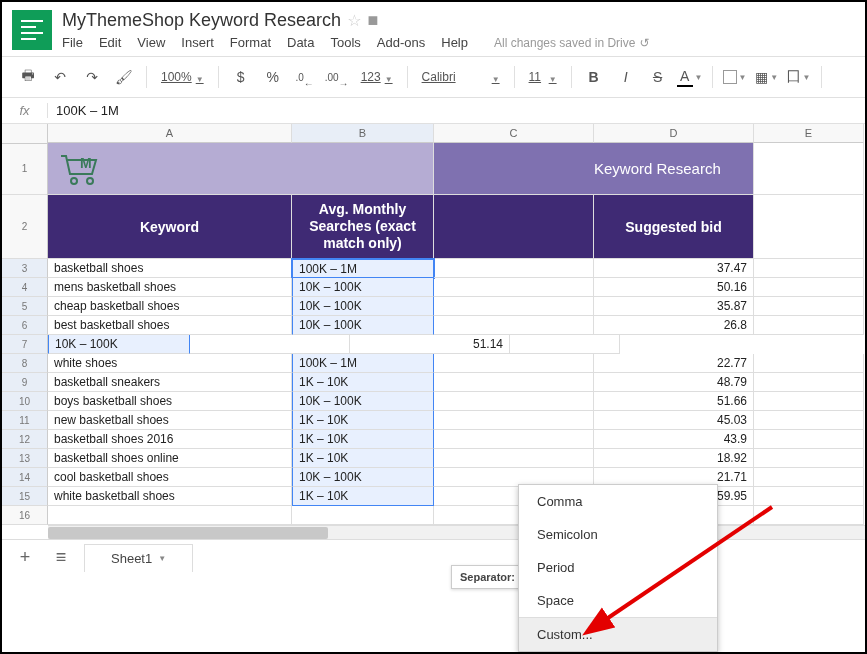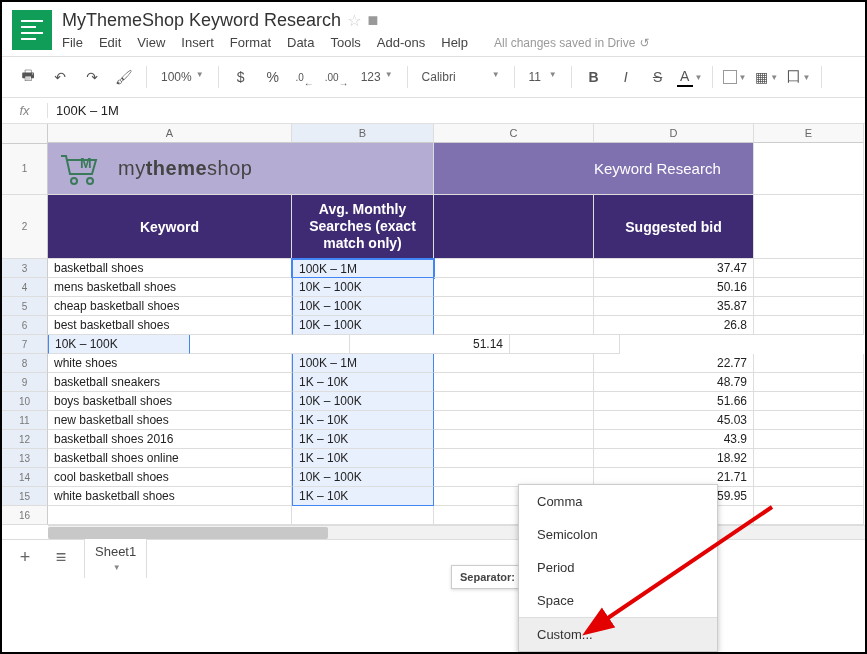--- a/index.html
+++ b/index.html
@@ -12,21 +12,21 @@
 .title-row { display: flex; align-items: center; gap: 6px; }
 .doc-title { font-size: 18px; color: #333; }
 .star { color: #ccc; font-size: 16px; }
 .folder { color: #999; font-size: 18px; }
 .menus { display: flex; gap: 16px; margin-top: 4px; font-size: 13px; color: #444; align-items: center; }
 .menus span { cursor: pointer; }
 .save-status { color: #999; font-size: 12px; margin-left: 10px; display: flex; align-items: center; gap: 4px; }
 .toolbar { border-top: 1px solid #e0e0e0; border-bottom: 1px solid #e0e0e0; padding: 6px 12px; display: flex; align-items: center; gap: 4px; margin-top: 6px; }
 .tb-btn { width: 28px; height: 28px; display: flex; align-items: center; justify-content: center; color: #555; border-radius: 2px; cursor: pointer; font-size: 14px; }
 .tb-sep { width: 1px; height: 22px; background: #e0e0e0; margin: 0 4px; }
-.tb-text { padding: 0 6px; color: #555; font-size: 12px; display: flex; align-items: flex-start; gap: 2px; }
+.tb-text { padding: 0 6px; color: #555; font-size: 12px; display: flex; align-items: flex-end; gap: 2px; text-decoration: underline; }
 .caret { font-size: 8px; color: #888; margin-left: 2px; }
 .fx-bar { display: flex; align-items: center; border-bottom: 1px solid #e0e0e0; height: 26px; }
 .fx-label { width: 46px; text-align: center; font-style: italic; color: #888; border-right: 1px solid #e0e0e0; font-size: 13px; }
 .fx-val { padding-left: 8px; font-size: 13px; color: #222; }
 .sheet { position: relative; overflow: hidden; }
 .col-headers { display: flex; margin-left: 46px; }
 .col-h { border-right: 1px solid #ddd; border-bottom: 1px solid #ccc; text-align: center; font-size: 11px; color: #666; padding: 3px 0; background: #f8f8f8; }
 .col-h.sel { background: #e8eef7; }
 .row { display: flex; }
 .row-h { width: 46px; border-right: 1px solid #ccc; border-bottom: 1px solid #ddd; text-align: center; font-size: 10px; color: #777; background: #f8f8f8; display: flex; align-items: center; justify-content: center; }
@@ -45,21 +45,21 @@
 .data-row .cD { justify-content: flex-end; }
 .active-cell { outline: 2px solid #4285f4; outline-offset: -1px; }
 .sel-range-top { border-top: 1px solid #4285f4 !important; }
 .sel-range-left { border-left: 1px solid #4285f4; }
 .sel-range-right { border-right: 1px solid #4285f4 !important; }
 .sel-range-bottom { border-bottom: 1px solid #4285f4 !important; }
 .hscroll { height: 14px; border-top: 1px solid #ddd; background: #f1f1f1; margin-left: 46px; position: relative; }
 .hscroll-thumb { position: absolute; left: 0; top: 1px; height: 12px; width: 280px; background: #c8c8c8; border-radius: 2px; }
 .tabs { display: flex; align-items: center; border-top: 1px solid #ddd; height: 36px; padding: 0 10px; gap: 10px; }
 .tab-btn { width: 26px; height: 26px; display: flex; align-items: center; justify-content: center; color: #666; cursor: pointer; font-size: 18px; }
-.sheet-tab { border: 1px solid #ddd; border-bottom: none; padding: 6px 10px; font-size: 13px; color: #444; background: #fff; display: flex; align-items: center; gap: 4px; flex-direction: column; }
+.sheet-tab { border: 1px solid #ddd; border-bottom: none; padding: 6px 26px; font-size: 13px; color: #444; background: #fff; display: flex; align-items: center; gap: 4px; }
 .separator-label { position: absolute; left: 449px; top: 563px; background: #fff; border: 1px solid #ccc; padding: 5px 8px; font-size: 11px; font-weight: bold; color: #444; box-shadow: 0 1px 3px rgba(0,0,0,0.15); }
 .popup { position: absolute; left: 516px; top: 482px; width: 200px; background: #fff; border: 1px solid #ccc; box-shadow: 0 2px 6px rgba(0,0,0,0.25); font-size: 13px; color: #333; }
 .popup-item { padding: 9px 18px; cursor: pointer; }
 .popup-item.hover { background: #eee; }
 .popup-divider { border-top: 1px solid #ddd; }
 .arrow-svg { position: absolute; left: 570px; top: 490px; pointer-events: none; }
 .brand-logo { display: flex; align-items: center; gap: 10px; padding: 4px; }
 .brand-text { font-size: 20px; color: #444; letter-spacing: 0.5px; }
 .brand-text b { font-weight: 600; }
 .row1h { height: 52px; }
@@ -178,21 +178,20 @@
   <div class="row header-row1">
     <div class="row-h row1h">1</div>
     <div class="cell cA row1h" style="border-right:none">
       <div class="brand-logo">
         <svg width="50" height="36" viewBox="0 0 50 36">
           <path d="M3 5 h5 l4 18 h22 l4-14 h-30" fill="none" stroke="#3a7a5a" stroke-width="2"></path>
           <circle cx="16" cy="30" r="3" fill="none" stroke="#3a7a5a" stroke-width="2"></circle>
           <circle cx="32" cy="30" r="3" fill="none" stroke="#3a7a5a" stroke-width="2"></circle>
           <text x="22" y="17" font-size="14" fill="#3a7a5a" font-weight="bold">M</text>
         </svg>
-        <span class="brand-text">my<b>theme</b>shop</span>
       </div>
     </div>
     <div class="cell cB row1h"></div>
     <div class="cell cC row1h" style="border-right:none;justify-content:center"></div>
     <div class="cell cD row1h" style="justify-content:flex-start;padding-left:0">Keyword Research</div>
     <div class="cell cE row1h"></div>
   </div>
 
   <div class="row header-row2">
     <div class="row-h row2h">2</div>

